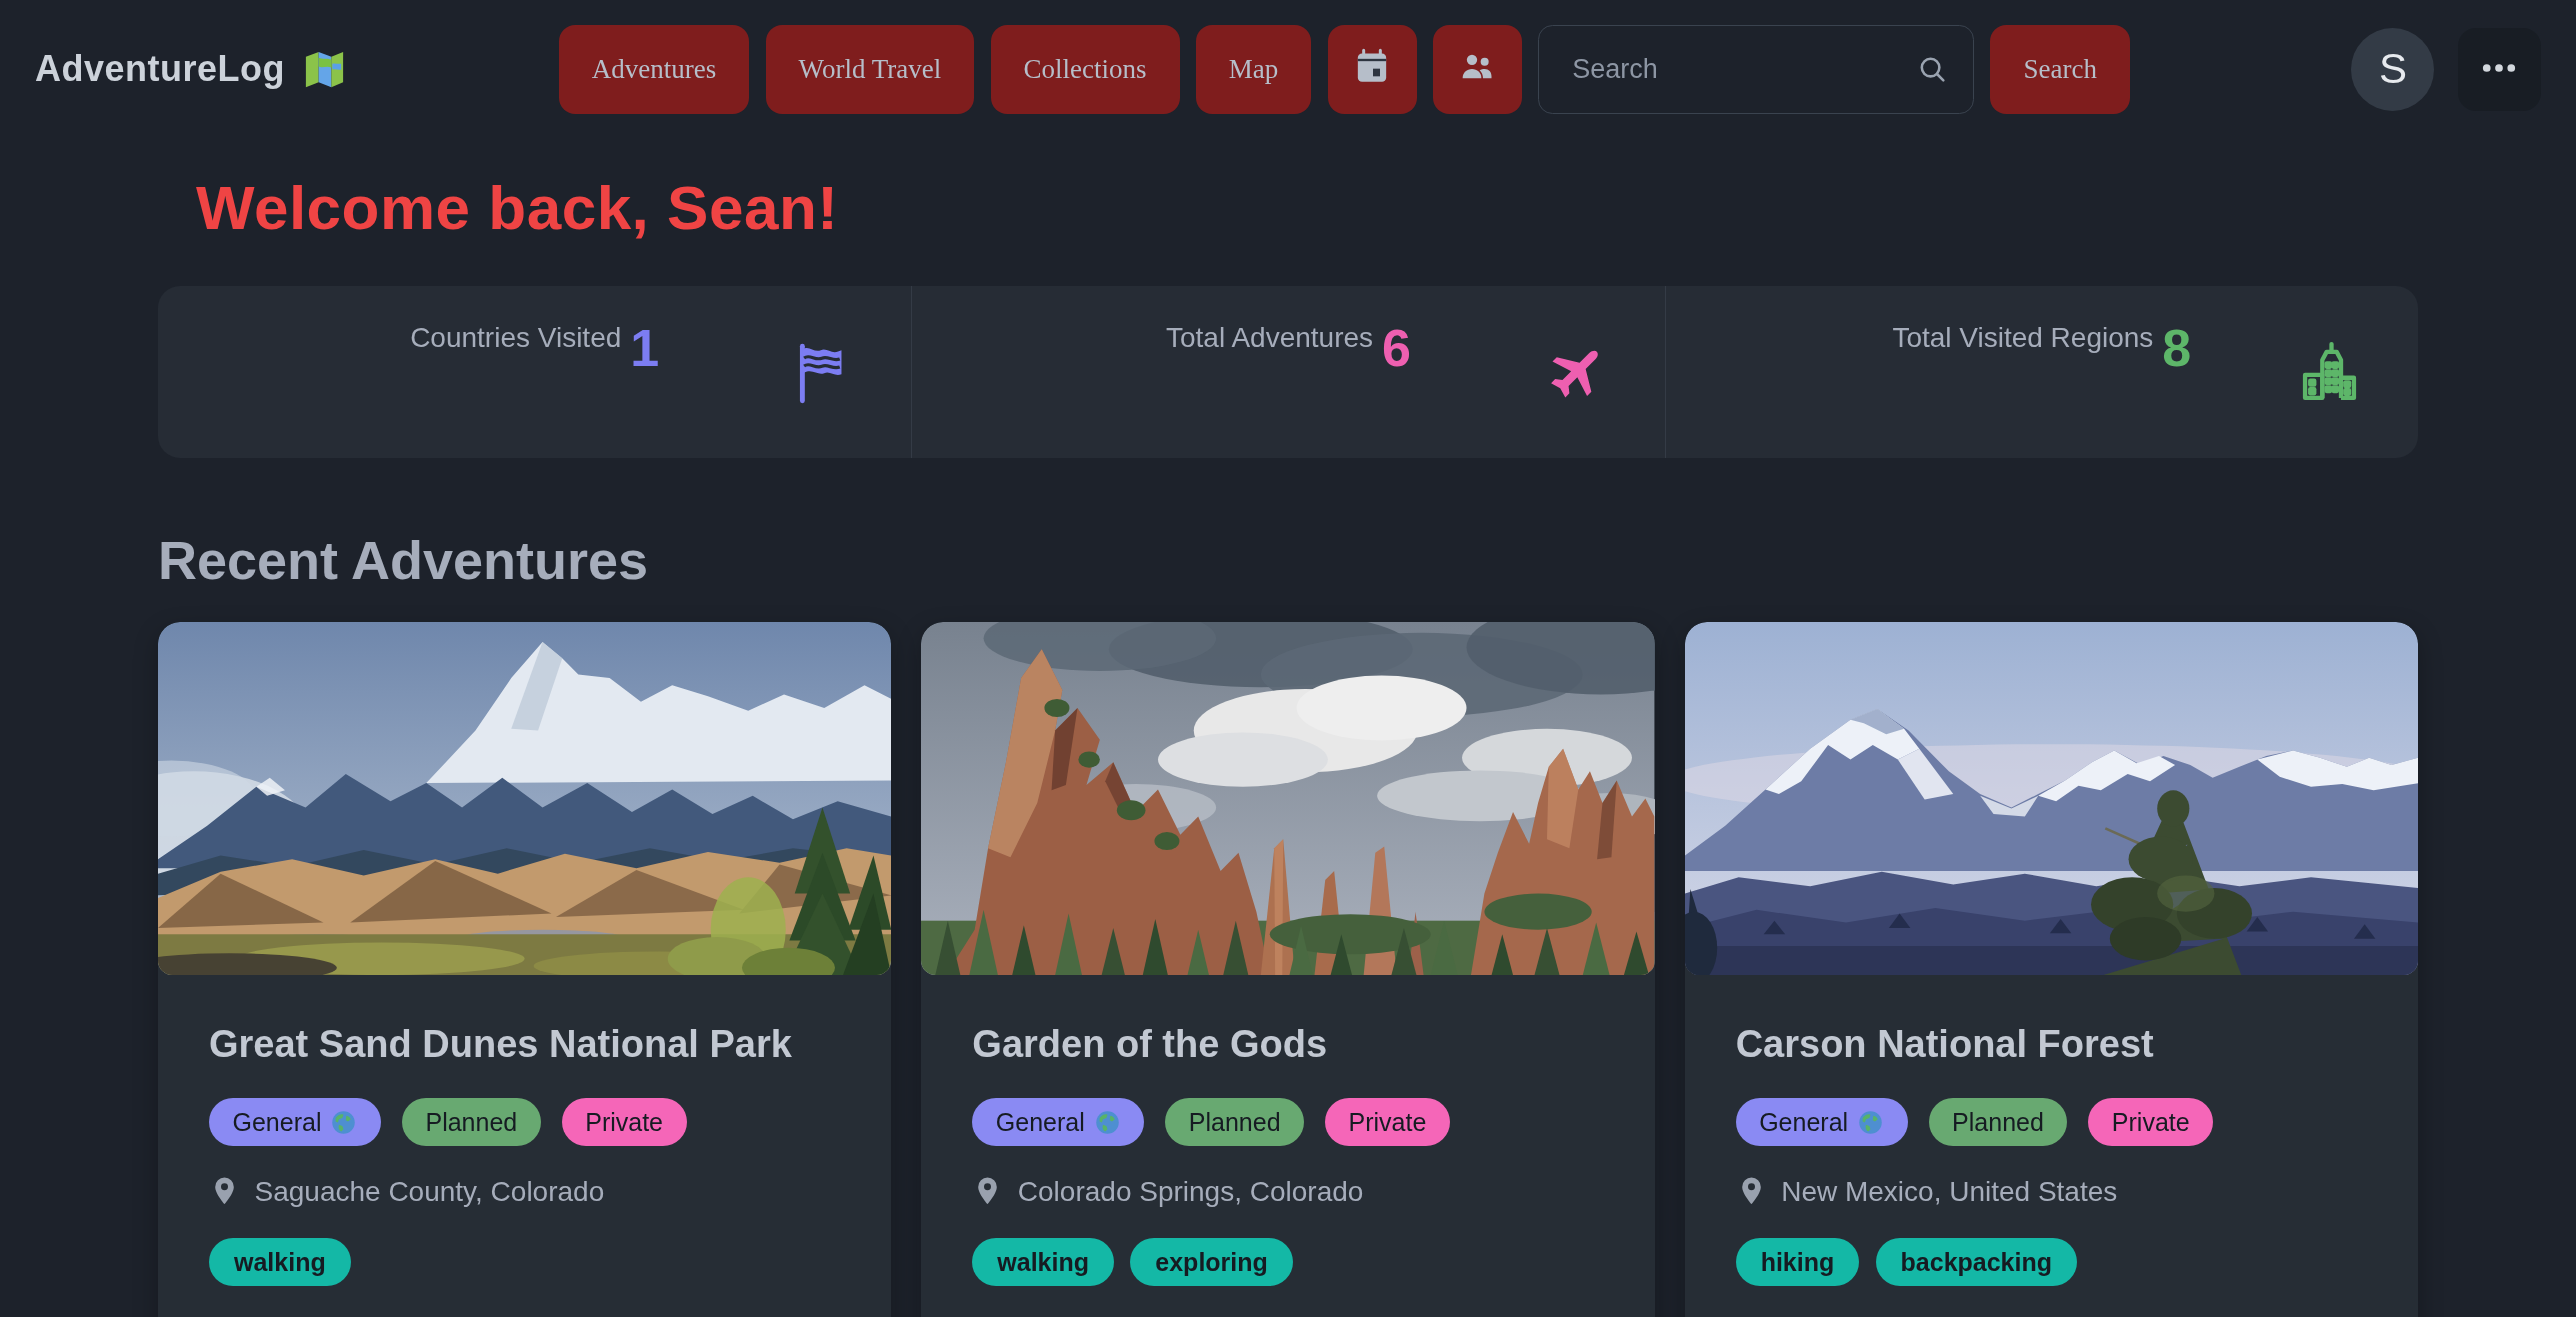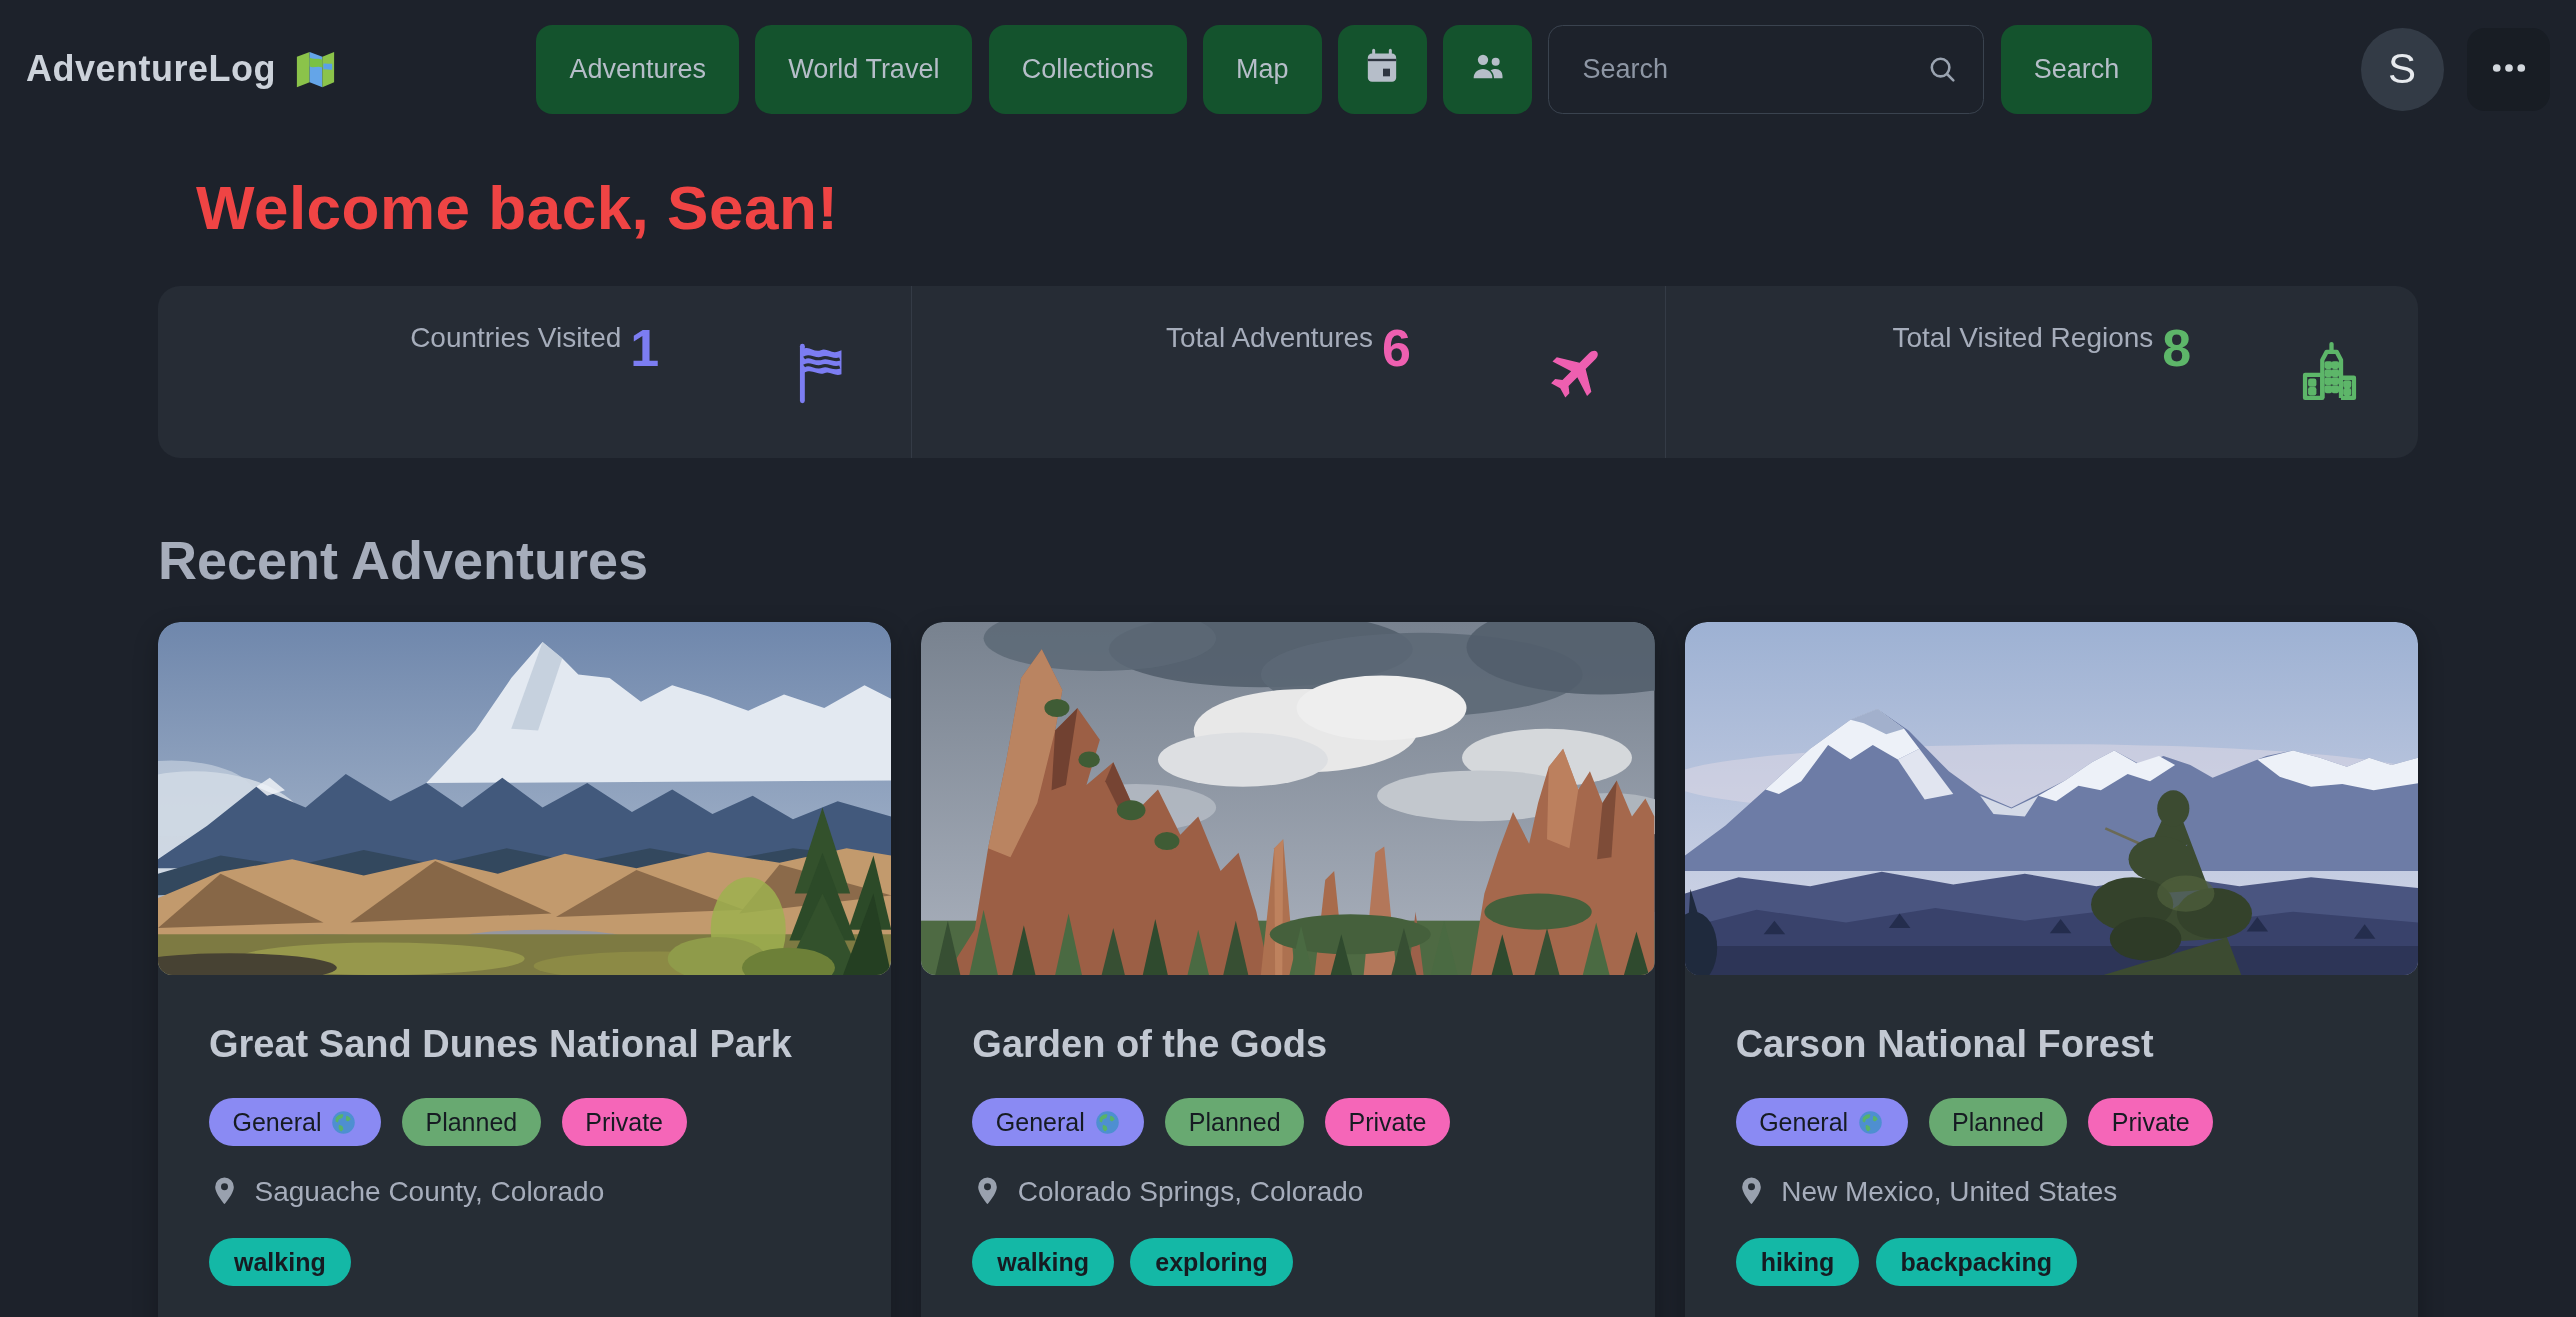--- a/index.html
+++ b/index.html
@@ -6,30 +6,30 @@
   html,body { width:2576px; height:1318px; overflow:hidden; }
   body {
     background:#1d222b;
     font-family:"Liberation Sans", sans-serif;
     color:#a6adbb;
     position:relative;
   }
   
   .navbar {
     height:138px; display:flex; align-items:center;
-    padding:0 26px; gap:22px;
+    padding:0 35px; gap:22px;
   }
   .brand { display:flex; align-items:center; gap:16.3px; cursor:pointer; }
   .brand-text { font-size:36px; font-weight:700; color:#ccd2da; letter-spacing:0.5px; }
   .brand-icon svg { width:47px; height:47px; display:block; }
   .nav-center { display:flex; align-items:center; gap:16.3px; margin:0 auto; }
   .nav-btn {
-    background:#14532d; border:none; border-radius:16.3px; height:89px;
+    background:#7f1d1d; border:none; border-radius:16.3px; height:89px;
     padding:0 33px; font-size:27px; font-weight:500; color:#b6bec9;
-    font-family:Liberation Sans, sans-serif; cursor:pointer; display:flex; align-items:center; justify-content:center;
+    font-family:Liberation Serif, serif; cursor:pointer; display:flex; align-items:center; justify-content:center;
   }
   .icon-btn { width:89px; padding:0; }
   .icon-btn svg { width:40px; height:40px; color:#b6bec9; }
   .search-wrap { position:relative; }
   .search-input {
     width:436px; height:89px; background:transparent; border:1.8px solid #3a434f;
     border-radius:14.5px; color:#c6cdd7; font-size:27px; padding:0 78px 0 33px;
     font-family:inherit; outline:none;
   }
   .search-input::placeholder { color:#8d96a4; }

